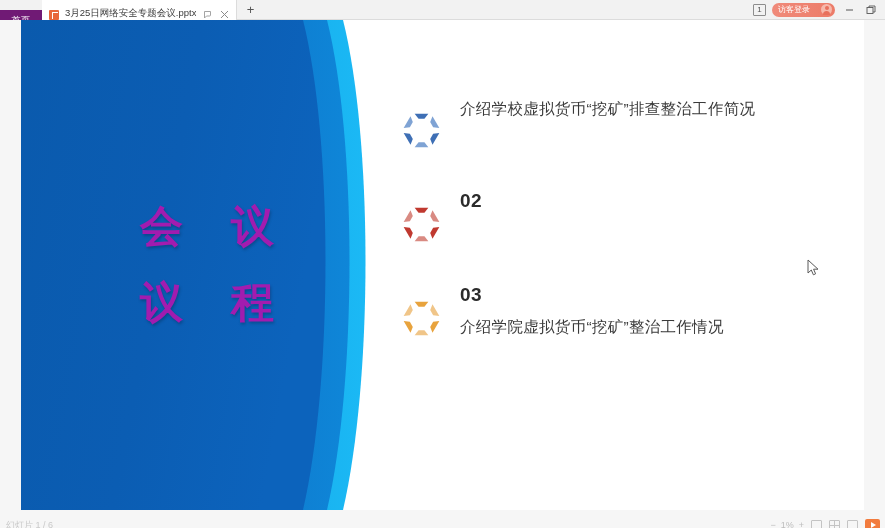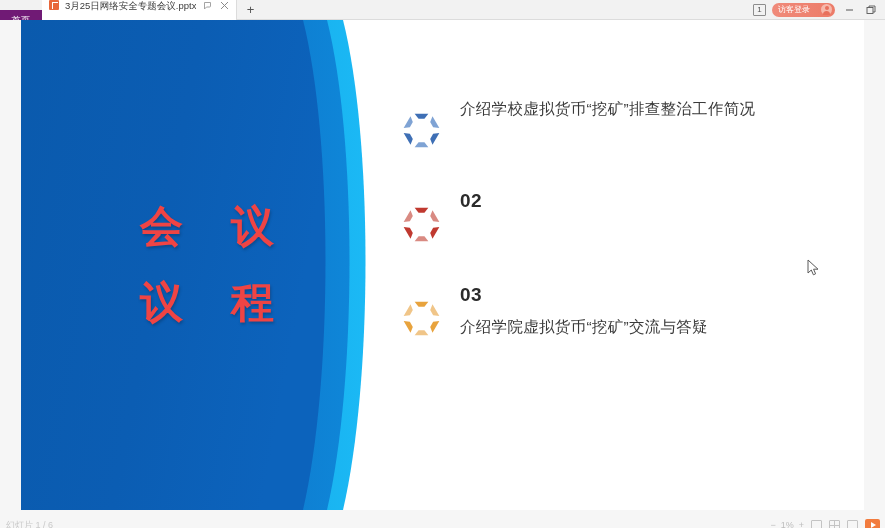--- a/index.html
+++ b/index.html
@@ -20,21 +20,21 @@
   }
   .home-btn {
     width: 42px; height: 20px;
     background: #701a75;
     display: flex; align-items: center; justify-content: center;
     color: #ffffff; font-size: 9px; letter-spacing: .5px;
     cursor: pointer; user-select: none; margin-top: 10px;
   }
   .tabstrip { display: flex; align-items: stretch; flex: 0 0 auto; }
   .doc-tab {
-    display: flex; align-items: flex-start; gap: 6px;
+    display: flex; align-items: flex-end; gap: 6px;
     height: 20px; padding: 0 6px 0 7px;
     background: #ffffff;
     border-right: 1px solid #dcdcdc;
     max-width: 200px;
     cursor: pointer;
   }
   .ppt-icon {
     width: 10px; height: 10px; flex: 0 0 10px;
     background: #e8663a; border-radius: 1px;
     position: relative;
@@ -115,21 +115,21 @@
     width: 400px; height: 490px;
     overflow: hidden;
   }
   .blue-panel svg { display: block; }
 
   
   .agenda-title {
     position: absolute; left: 0; top: 168px;
     width: 372px;
     text-align: center;
-    color: #ef4444;
+    color: #a21caf;
     font-family: "Liberation Sans", "DejaVu Sans", sans-serif;
     font-weight: bold;
     font-size: 43px;
     line-height: 76px;
     letter-spacing: 18px;
     text-indent: 18px;
     text-shadow: 1px 2px 3px rgba(0,0,0,0.22);
     user-select: none;
   }
 
@@ -368,21 +368,21 @@
               <g transform="rotate(240)">
                   <path d="M-7,-17 L7,-17 L3,-12 L-3,-12 Z" fill="#E8A33D"></path>
                 </g>
               <g transform="rotate(300)">
                   <path d="M-7,-17 L7,-17 L3,-12 L-3,-12 Z" fill="#F0C588"></path>
                 </g>
             </g>
           </svg>
         </div>
         <div class="agenda-num">03</div>
-        <div class="agenda-text">介绍学院虚拟货币“挖矿”交流与答疑</div>
+        <div class="agenda-text">介绍学院虚拟货币“挖矿”整治工作情况</div>
       </div>
 
 
     </div>
   </div>
 
   <div class="statusbar">
     <div class="status-left">幻灯片 1 / 6</div>
     <div class="status-spacer"></div>
     <div class="status-right">

